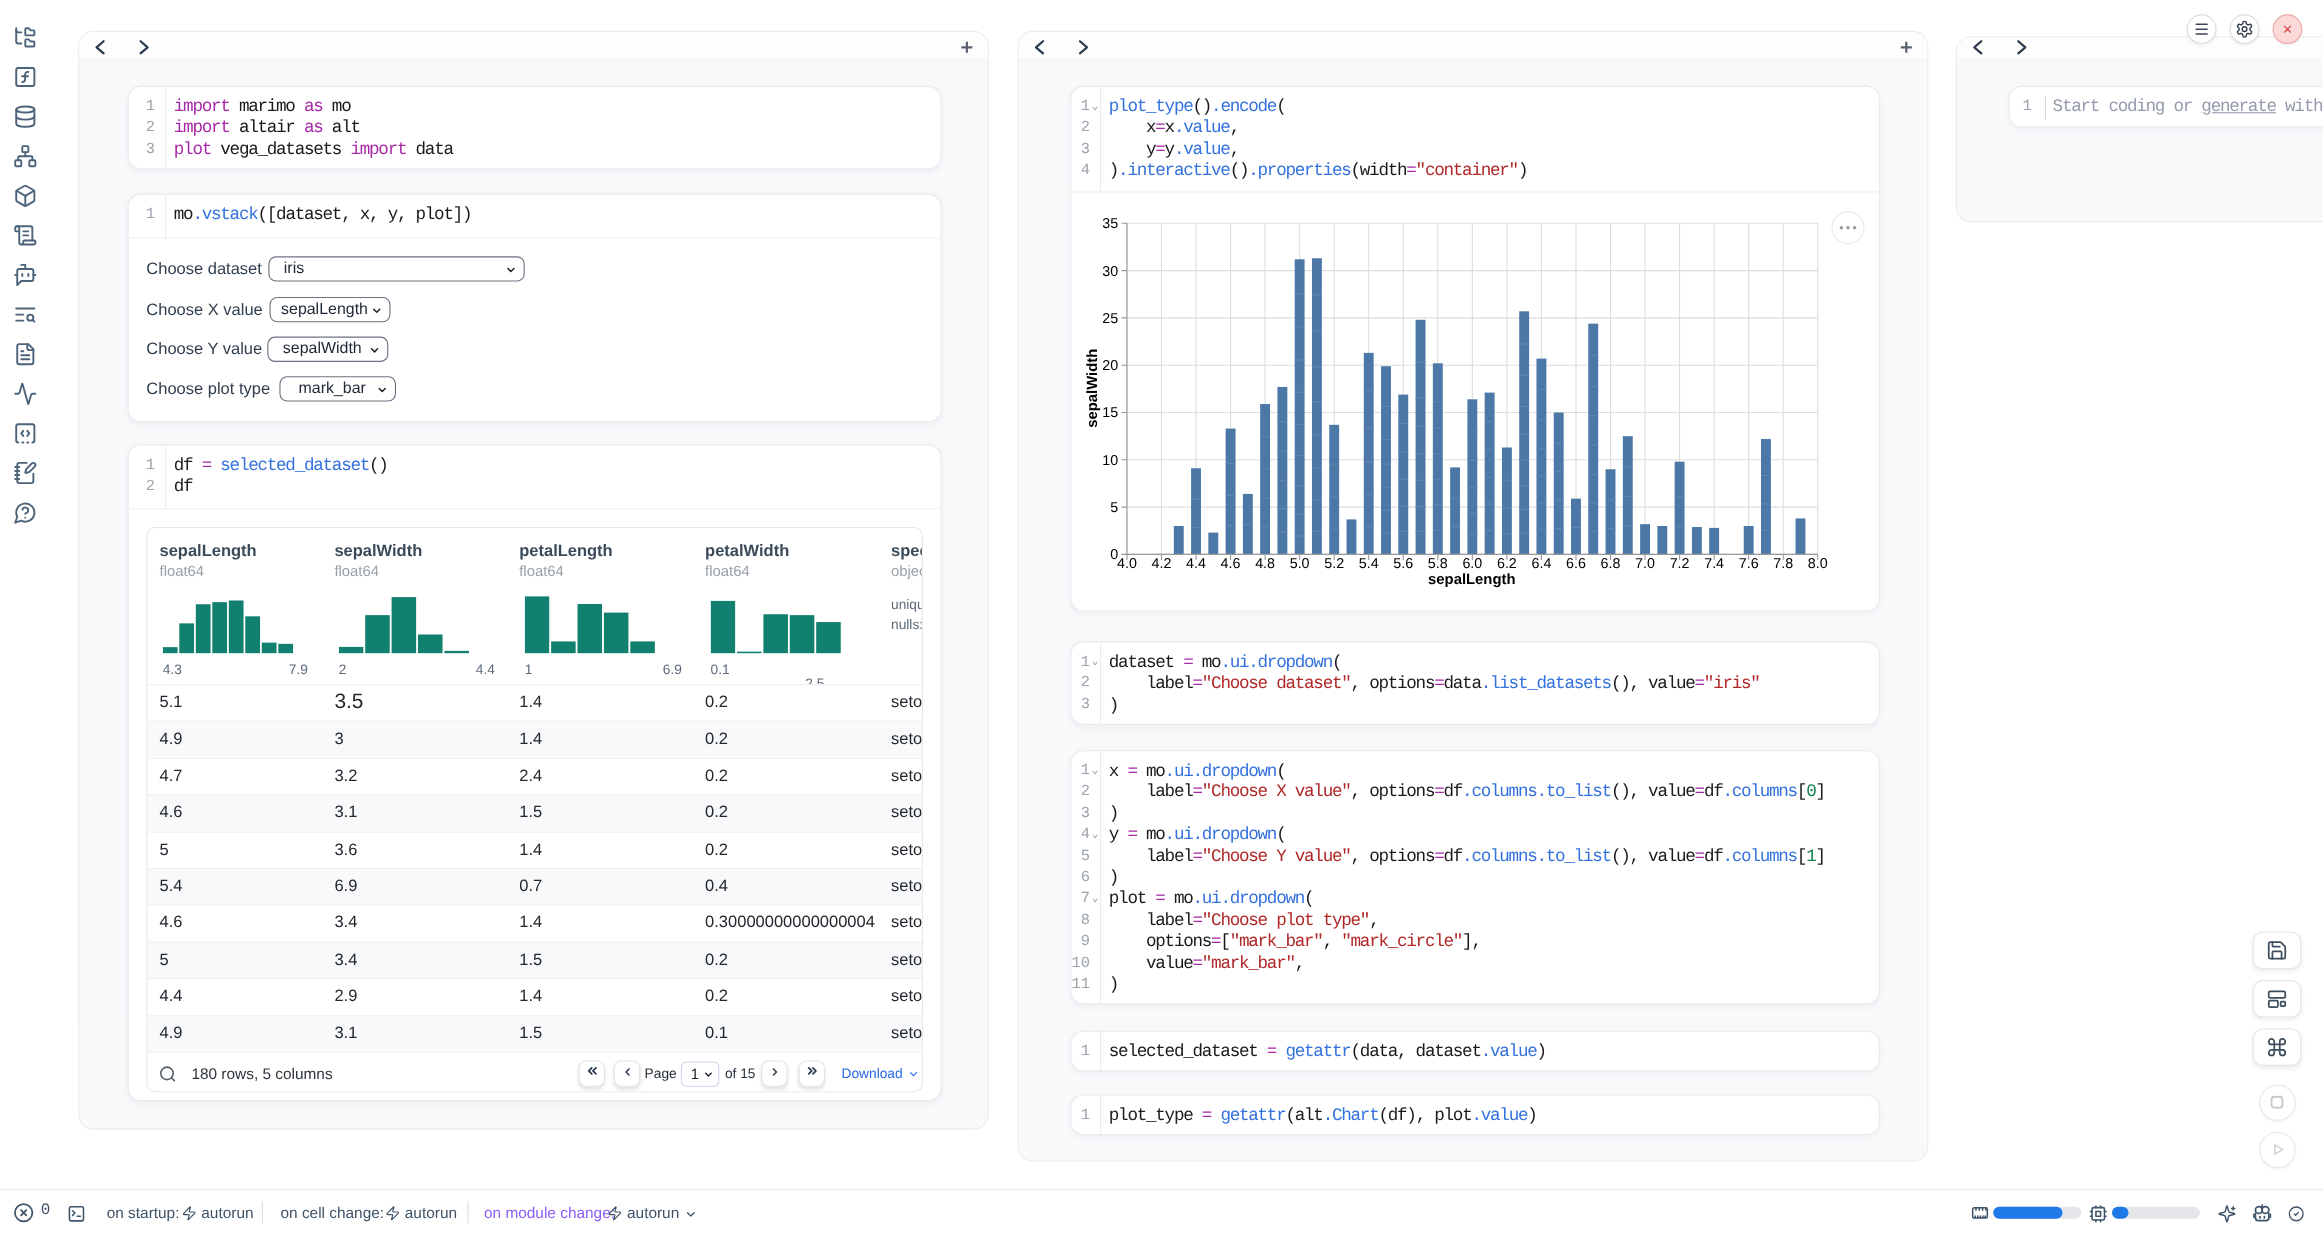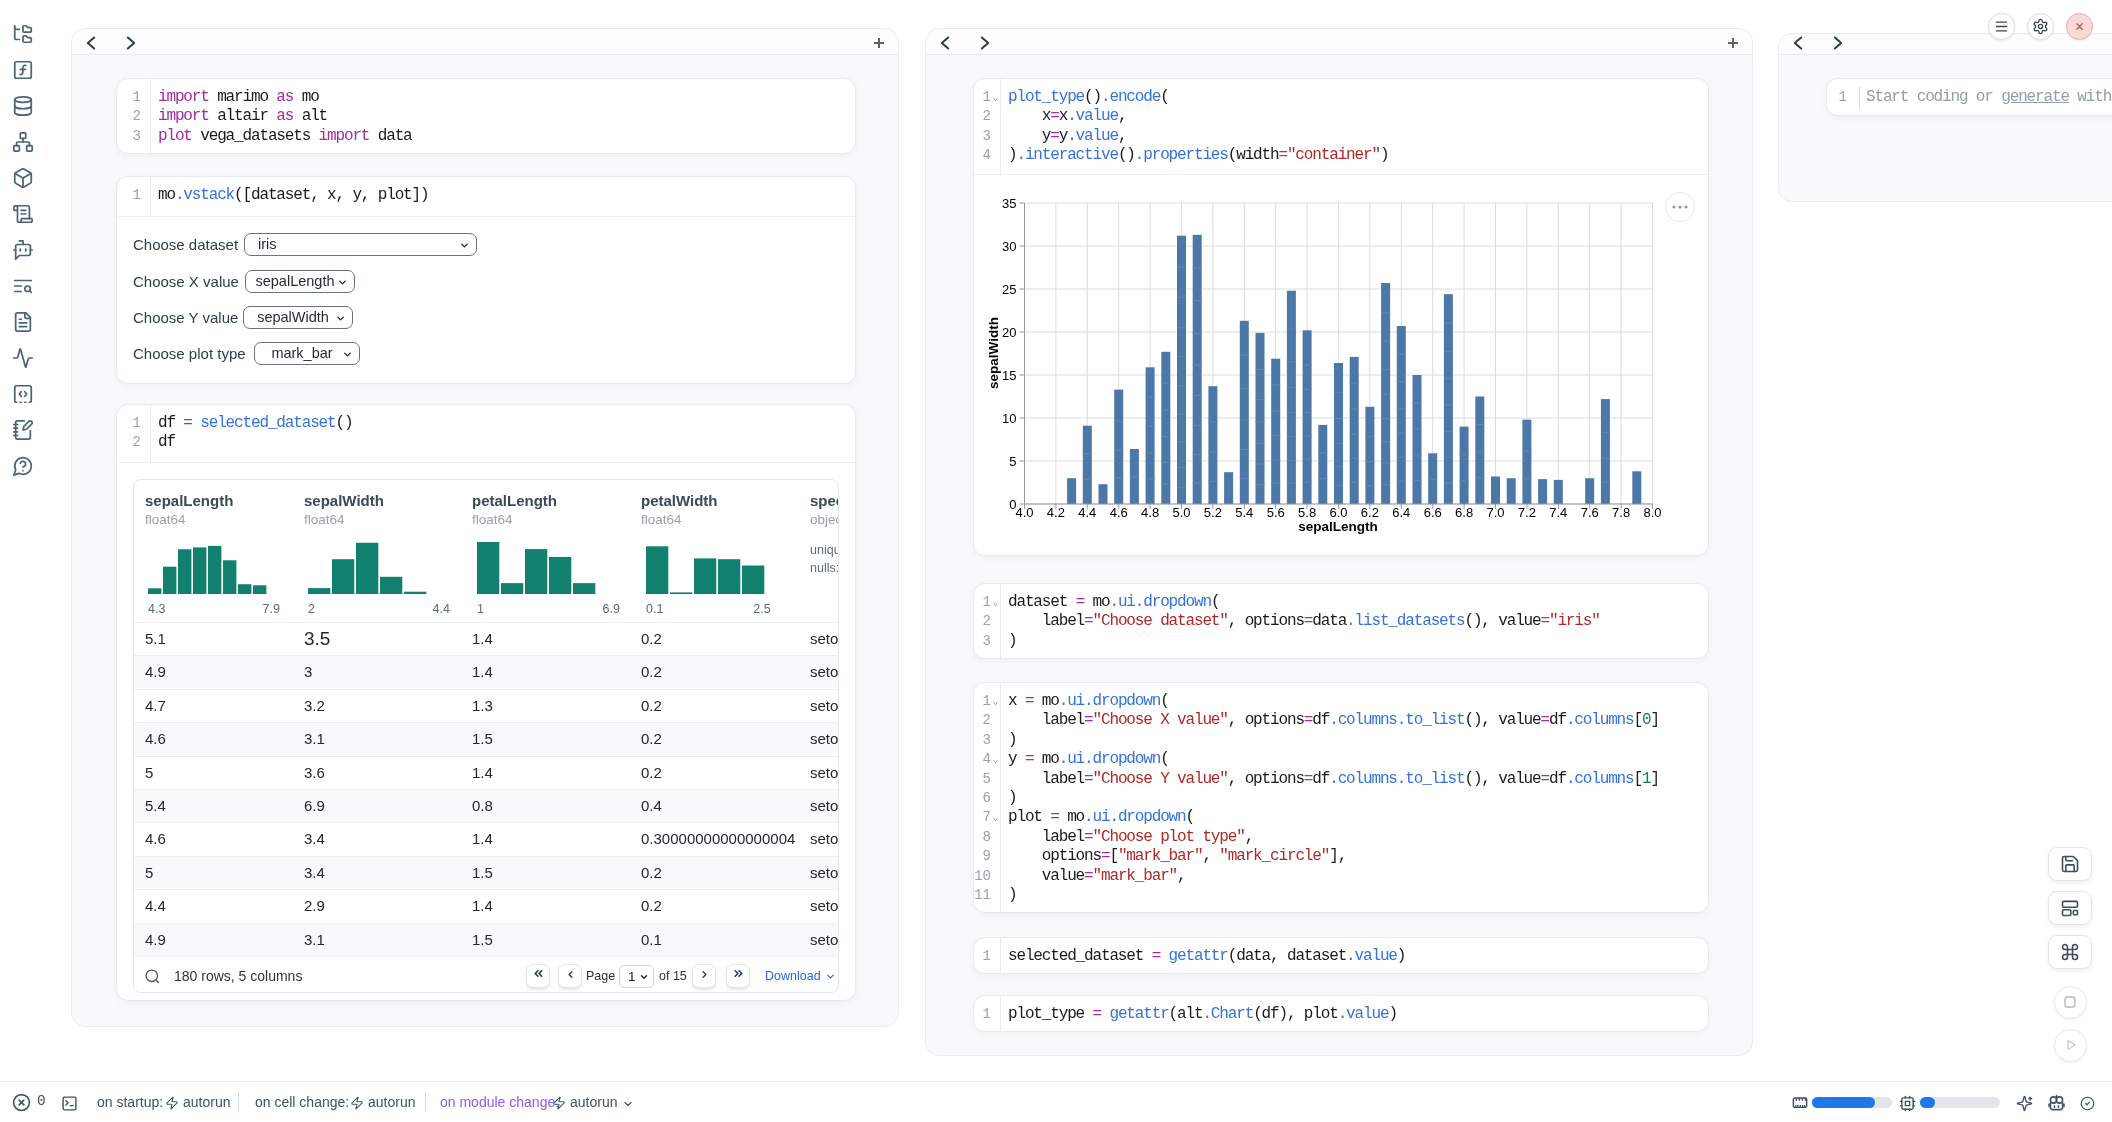--- a/index.html
+++ b/index.html
@@ -202,58 +202,58 @@
       <div style="position:absolute;left:507px;top:12px;font-size:15px;font-weight:bold;color:#3b4a59">petalWidth</div>
       <div style="position:absolute;left:507px;top:32px;font-size:13.5px;color:#99a0a8">float64</div>
       <svg style="position:absolute;left:512px;top:62px" width="125" height="52">
         <rect x="0.0" y="4.3" width="22.3" height="47.7" fill="#12806e"></rect>
         <rect x="24.0" y="50.4" width="22.3" height="1.6" fill="#12806e"></rect>
         <rect x="48.0" y="16.4" width="22.3" height="35.6" fill="#12806e"></rect>
         <rect x="72.0" y="17.2" width="22.3" height="34.8" fill="#12806e"></rect>
         <rect x="96.0" y="23.5" width="22.3" height="28.5" fill="#12806e"></rect>
       </svg>
       <div style="position:absolute;left:512px;top:122px;font-size:12.5px;color:#5d6a79">0.1</div>
-      <div style="position:absolute;left:598px;top:122px;width:60px;text-align:center;font-size:12.5px;color:#5d6a79">2.5</div>
+      <div style="position:absolute;left:598px;top:134px;width:60px;text-align:left;font-size:12.5px;color:#5d6a79">2.5</div>
       <div style="position:absolute;left:676px;top:12px;font-size:15px;font-weight:bold;color:#3b4a59">species</div>
       <div style="position:absolute;left:676px;top:32px;font-size:13.5px;color:#99a0a8">object</div>
       <div style="position:absolute;left:676px;top:62px;font-size:12.5px;color:#5d6a79;line-height:17.5px">unique:<br>nulls:</div>
       <div style="position:absolute;left:0;top:142px;width:706px;height:33px;background:#fff;border-top:1px solid #efeff2"></div>
       <div style="position:absolute;left:11px;top:142px;height:33px;line-height:33px;font-size:15px;color:#23272e">5.1</div>
       <div style="position:absolute;left:170px;top:142px;height:33px;line-height:33px;font-size:19px;color:#23272e">3.5</div>
       <div style="position:absolute;left:338px;top:142px;height:33px;line-height:33px;font-size:15px;color:#23272e">1.4</div>
       <div style="position:absolute;left:507px;top:142px;height:33px;line-height:33px;font-size:15px;color:#23272e">0.2</div>
       <div style="position:absolute;left:676px;top:142px;height:33px;line-height:33px;font-size:15px;color:#23272e">setosa</div>
       <div style="position:absolute;left:0;top:175px;width:706px;height:33px;background:#f8f9fa;border-top:1px solid #efeff2"></div>
       <div style="position:absolute;left:11px;top:175px;height:33px;line-height:33px;font-size:15px;color:#23272e">4.9</div>
       <div style="position:absolute;left:170px;top:175px;height:33px;line-height:33px;font-size:15px;color:#23272e">3</div>
       <div style="position:absolute;left:338px;top:175px;height:33px;line-height:33px;font-size:15px;color:#23272e">1.4</div>
       <div style="position:absolute;left:507px;top:175px;height:33px;line-height:33px;font-size:15px;color:#23272e">0.2</div>
       <div style="position:absolute;left:676px;top:175px;height:33px;line-height:33px;font-size:15px;color:#23272e">setosa</div>
       <div style="position:absolute;left:0;top:209px;width:706px;height:33px;background:#fff;border-top:1px solid #efeff2"></div>
       <div style="position:absolute;left:11px;top:209px;height:33px;line-height:33px;font-size:15px;color:#23272e">4.7</div>
       <div style="position:absolute;left:170px;top:209px;height:33px;line-height:33px;font-size:15px;color:#23272e">3.2</div>
-      <div style="position:absolute;left:338px;top:209px;height:33px;line-height:33px;font-size:15px;color:#23272e">1.3</div>
+      <div style="position:absolute;left:338px;top:209px;height:33px;line-height:33px;font-size:15px;color:#23272e">2.4</div>
       <div style="position:absolute;left:507px;top:209px;height:33px;line-height:33px;font-size:15px;color:#23272e">0.2</div>
       <div style="position:absolute;left:676px;top:209px;height:33px;line-height:33px;font-size:15px;color:#23272e">setosa</div>
       <div style="position:absolute;left:0;top:242px;width:706px;height:33px;background:#f8f9fa;border-top:1px solid #efeff2"></div>
       <div style="position:absolute;left:11px;top:242px;height:33px;line-height:33px;font-size:15px;color:#23272e">4.6</div>
       <div style="position:absolute;left:170px;top:242px;height:33px;line-height:33px;font-size:15px;color:#23272e">3.1</div>
       <div style="position:absolute;left:338px;top:242px;height:33px;line-height:33px;font-size:15px;color:#23272e">1.5</div>
       <div style="position:absolute;left:507px;top:242px;height:33px;line-height:33px;font-size:15px;color:#23272e">0.2</div>
       <div style="position:absolute;left:676px;top:242px;height:33px;line-height:33px;font-size:15px;color:#23272e">setosa</div>
       <div style="position:absolute;left:0;top:276px;width:706px;height:33px;background:#fff;border-top:1px solid #efeff2"></div>
       <div style="position:absolute;left:11px;top:276px;height:33px;line-height:33px;font-size:15px;color:#23272e">5</div>
       <div style="position:absolute;left:170px;top:276px;height:33px;line-height:33px;font-size:15px;color:#23272e">3.6</div>
       <div style="position:absolute;left:338px;top:276px;height:33px;line-height:33px;font-size:15px;color:#23272e">1.4</div>
       <div style="position:absolute;left:507px;top:276px;height:33px;line-height:33px;font-size:15px;color:#23272e">0.2</div>
       <div style="position:absolute;left:676px;top:276px;height:33px;line-height:33px;font-size:15px;color:#23272e">setosa</div>
       <div style="position:absolute;left:0;top:309px;width:706px;height:33px;background:#f8f9fa;border-top:1px solid #efeff2"></div>
       <div style="position:absolute;left:11px;top:309px;height:33px;line-height:33px;font-size:15px;color:#23272e">5.4</div>
       <div style="position:absolute;left:170px;top:309px;height:33px;line-height:33px;font-size:15px;color:#23272e">6.9</div>
-      <div style="position:absolute;left:338px;top:309px;height:33px;line-height:33px;font-size:15px;color:#23272e">0.8</div>
+      <div style="position:absolute;left:338px;top:309px;height:33px;line-height:33px;font-size:15px;color:#23272e">0.7</div>
       <div style="position:absolute;left:507px;top:309px;height:33px;line-height:33px;font-size:15px;color:#23272e">0.4</div>
       <div style="position:absolute;left:676px;top:309px;height:33px;line-height:33px;font-size:15px;color:#23272e">setosa</div>
       <div style="position:absolute;left:0;top:342px;width:706px;height:33px;background:#fff;border-top:1px solid #efeff2"></div>
       <div style="position:absolute;left:11px;top:342px;height:33px;line-height:33px;font-size:15px;color:#23272e">4.6</div>
       <div style="position:absolute;left:170px;top:342px;height:33px;line-height:33px;font-size:15px;color:#23272e">3.4</div>
       <div style="position:absolute;left:338px;top:342px;height:33px;line-height:33px;font-size:15px;color:#23272e">1.4</div>
       <div style="position:absolute;left:507px;top:342px;height:33px;line-height:33px;font-size:15px;color:#23272e">0.30000000000000004</div>
       <div style="position:absolute;left:676px;top:342px;height:33px;line-height:33px;font-size:15px;color:#23272e">setosa</div>
       <div style="position:absolute;left:0;top:376px;width:706px;height:33px;background:#f8f9fa;border-top:1px solid #efeff2"></div>
       <div style="position:absolute;left:11px;top:376px;height:33px;line-height:33px;font-size:15px;color:#23272e">5</div>

